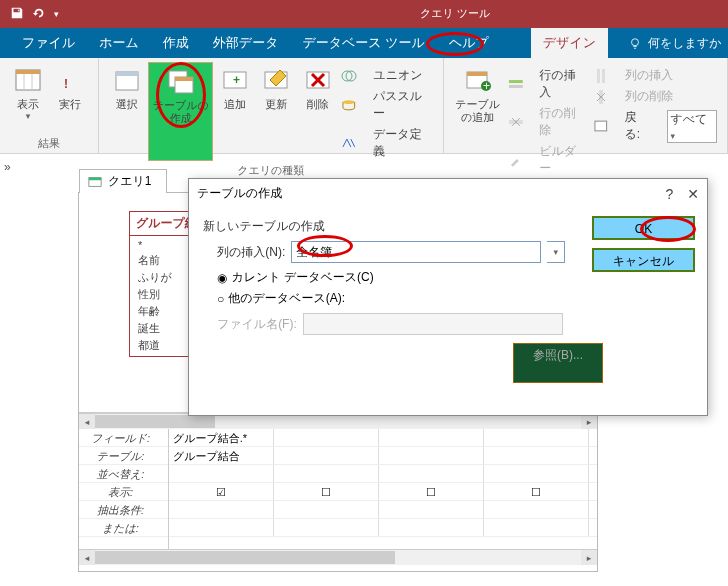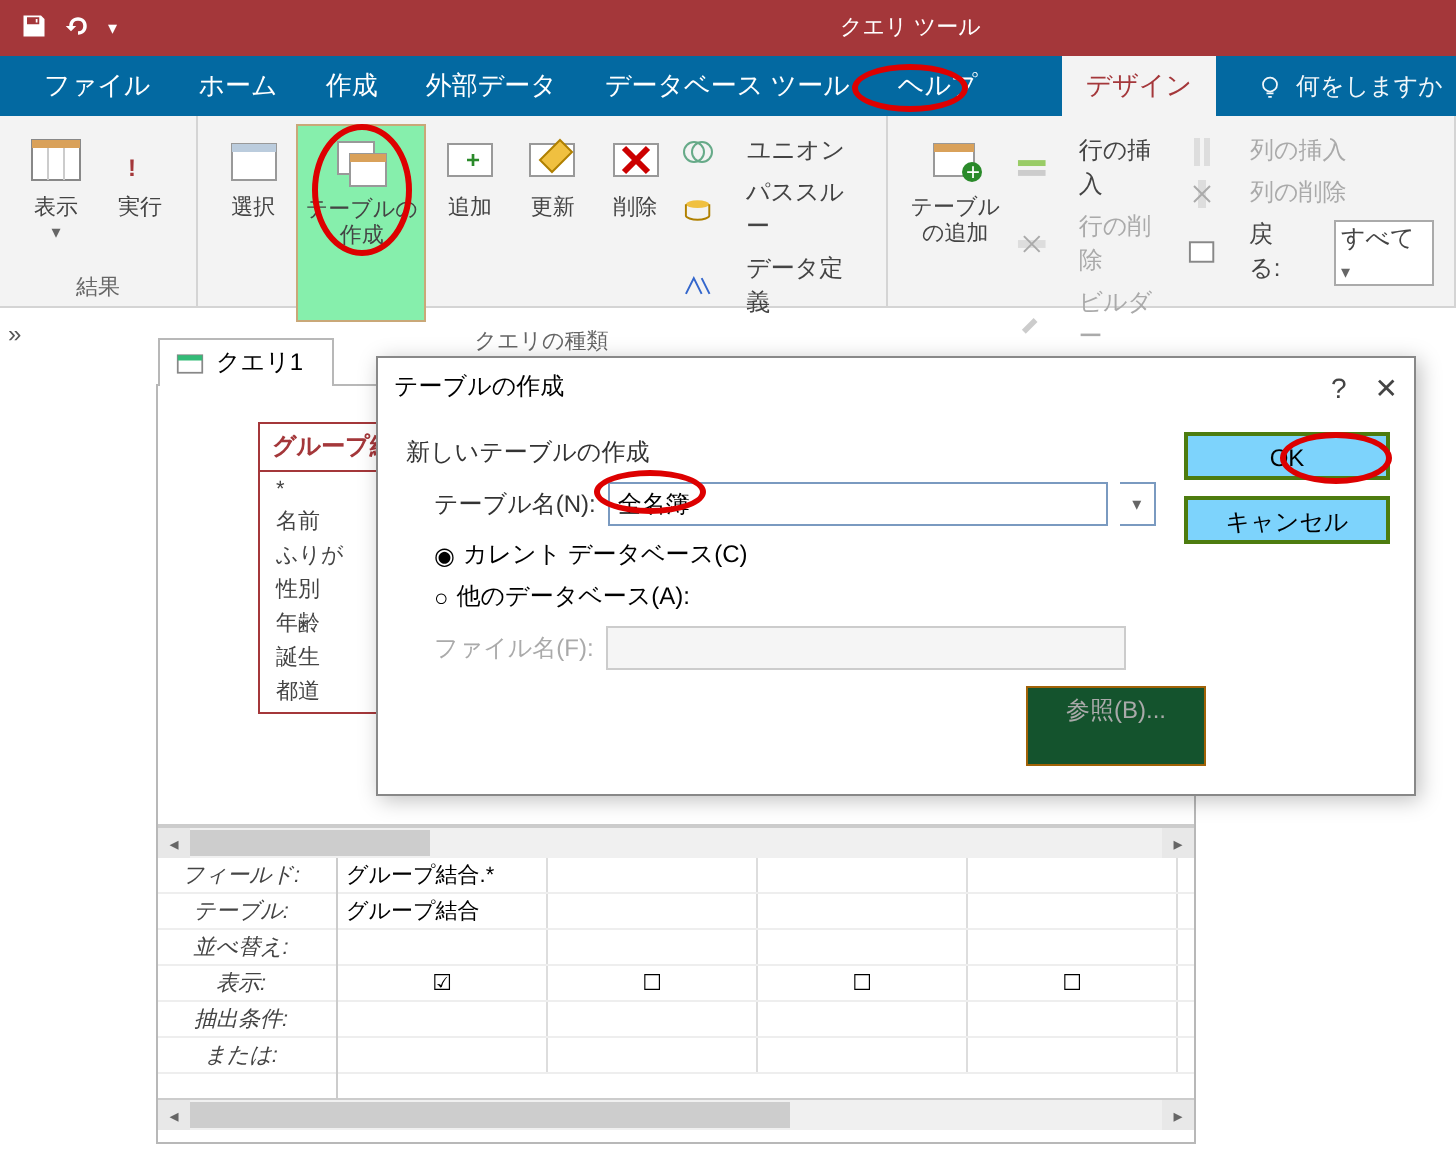--- a/index.html
+++ b/index.html
@@ -49,21 +49,21 @@
 .grid-labels div { height: 18px; text-align: center; padding-right: 6px; font-size: 11px; color: #444; border-bottom: 1px solid #eee; line-height: 18px; font-style: italic; }
 .grid-cols { flex: 1; overflow: hidden; }
 .grid-row { display: flex; height: 18px; border-bottom: 1px solid #eee; }
 .grid-cell { width: 105px; border-right: 1px solid #ddd; font-size: 11px; padding: 0 4px; line-height: 18px; text-align: left; }
 .grid-cell.center { text-align: center; }
 
 .dialog { position: absolute; left: 188px; top: 178px; width: 520px; background: #fff; border: 1px solid #888; box-shadow: 2px 2px 10px rgba(0,0,0,0.25); }
 .dialog-title { display: flex; align-items: center; justify-content: space-between; padding: 6px 8px; font-size: 12px; }
 .dialog-title .ctrls { display: flex; gap: 14px; }
 .dialog-title .ctrls span { cursor: pointer; color: #444; font-size: 14px; line-height: 1; }
-.dialog-body { padding: 10px 14px 14px; position: relative; }
+.dialog-body { padding: 10px 14px 32px; position: relative; }
 .dialog-body .section { font-size: 12px; color: #333; margin-bottom: 6px; }
 .form-row { display: flex; align-items: center; margin: 4px 0 6px 14px; gap: 6px; }
 .form-row label { font-size: 12px; color: #333; }
 .form-row input[type=text] { width: 250px; height: 22px; border: 1px solid #7a9ac0; padding: 0 4px; font-size: 12px; }
 .combo-btn { width: 18px; height: 22px; border: 1px solid #7a9ac0; border-left: none; display: flex; align-items: center; justify-content: center; cursor: pointer; background: #fff; }
 .radio-row { margin: 4px 0 4px 14px; display: flex; align-items: center; gap: 4px; font-size: 12px; }
 .file-row { margin: 6px 0 4px 14px; display: flex; align-items: center; gap: 6px; }
 .file-row label { color: #aaa; }
 .file-row input { width: 260px; height: 22px; border: 1px solid #ccc; background: #f5f5f5; }
 .browse-btn { margin: 8px 0 0 310px; width: 90px; height: 40px; border: 1px solid #a16207; background: #14532d; color: #aaa; text-align: center; line-height: 22px; font-size: 12px; }
@@ -142,21 +142,21 @@
     <div class="group-buttons">
       <div class="rbtn">
         <div class="icon-box">
             <svg width="28" height="28" viewBox="0 0 28 28">
               <rect x="3" y="6" width="22" height="18" fill="#fff" stroke="#999"></rect>
               <rect x="3" y="6" width="22" height="4" fill="#bcd"></rect>
             </svg>
           </div>
         <div class="lbl">選択</div>
       </div>
-      <div class="rbtn" style="background:#86efac;border:1px solid #c9a878;">
+      <div class="rbtn" style="background:#22c55e;border:1px solid #c9a878;">
         <div class="icon-box">
             <svg width="28" height="28" viewBox="0 0 28 28">
               <rect x="2" y="4" width="18" height="16" fill="#fff" stroke="#999"></rect>
               <rect x="8" y="10" width="18" height="16" fill="#fff" stroke="#999"></rect>
               <rect x="8" y="10" width="18" height="4" fill="#d9a15a"></rect>
             </svg>
           </div>
         <div class="lbl" style="white-space:pre">テーブルの
 作成</div>
       </div>
@@ -365,21 +365,21 @@
   <div class="dialog-title">
     <span>テーブルの作成</span>
     <div class="ctrls">
       <span>?</span>
       <span>✕</span>
     </div>
   </div>
   <div class="dialog-body">
     <div class="section">新しいテーブルの作成</div>
     <div class="form-row">
-      <label>テーブル名(N):</label>
+      <label>列の挿入(N):</label>
       <input type="text" value="全名簿" style="">
       <div class="combo-btn">
           <span class="chev">▾</span>
         </div>
     </div>
     <div class="radio-row">
       <span>◉</span>
       <span>カレント データベース(C)</span>
     </div>
     <div class="radio-row">

